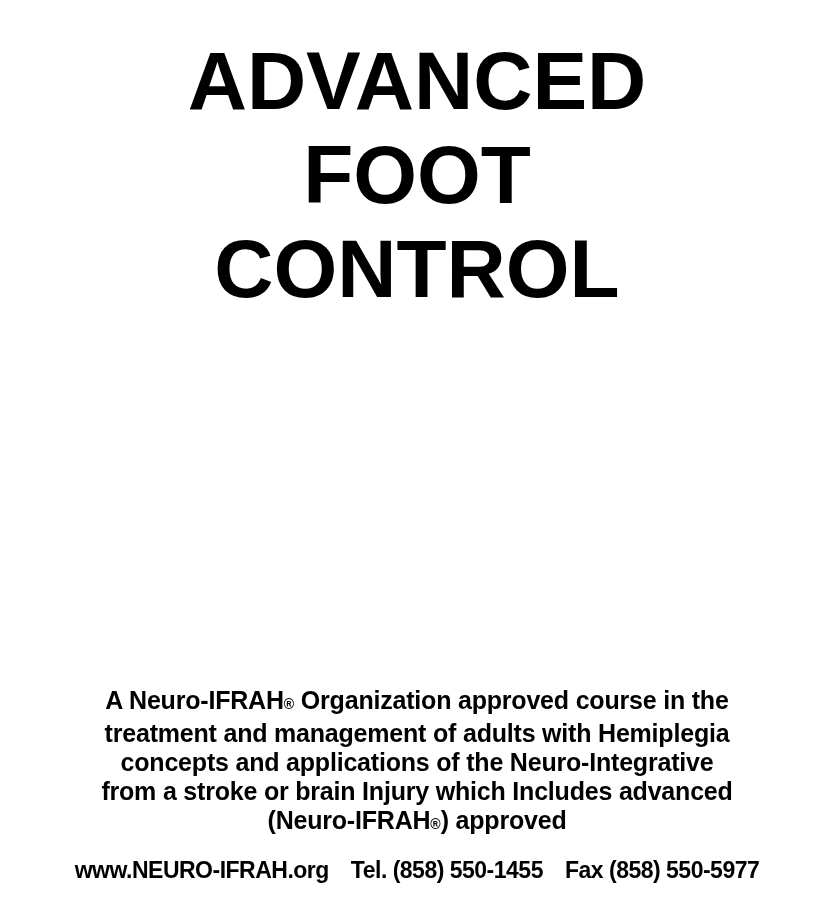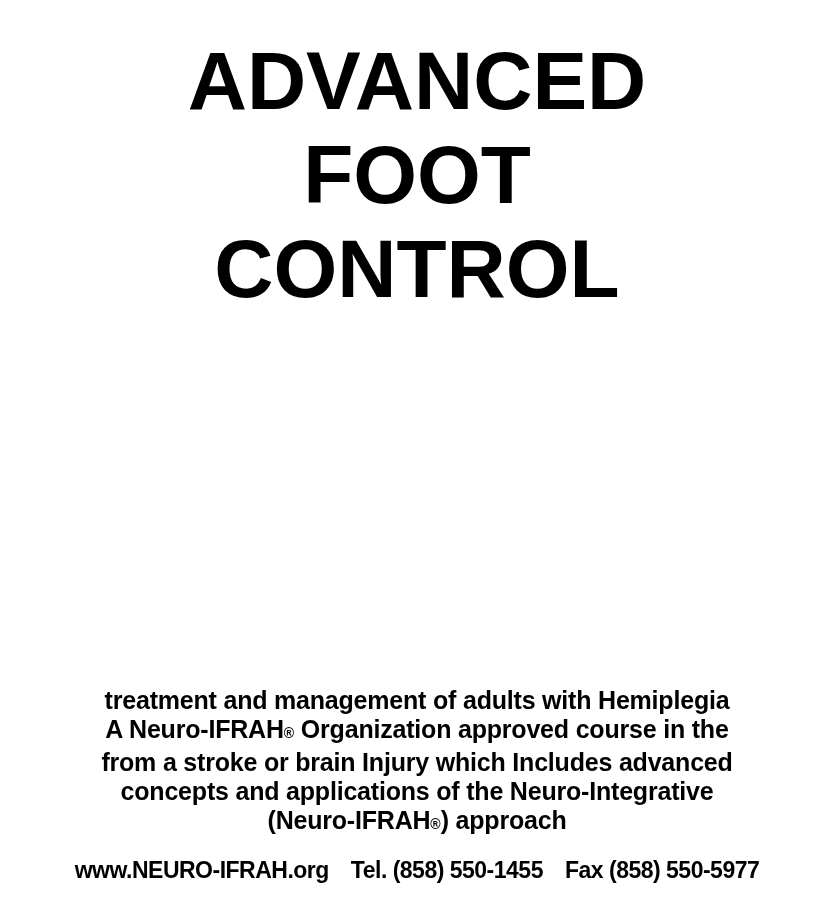--- a/index.html
+++ b/index.html
@@ -58,25 +58,25 @@
 
 <div class="page">
 
   <h1 class="title">
     <div>ADVANCED</div>
     <div>FOOT</div>
     <div>CONTROL</div>
   </h1>
 
   <div class="description">
+    <div><span>A Neuro-IFRAH</span><span class="reg-mark">®</span><span> Organization approved course in the</span></div>
     <div>treatment and management of adults with Hemiplegia</div>
-    <div><span>A Neuro-IFRAH</span><span class="reg-mark">®</span><span> Organization approved course in the</span></div>
+    <div>concepts and applications of the Neuro-Integrative</div>
     <div>from a stroke or brain Injury which Includes advanced</div>
-    <div>concepts and applications of the Neuro-Integrative</div>
-    <div><span>(Neuro-IFRAH</span><span class="reg-mark">®</span><span>) approach</span></div>
+    <div><span>(Neuro-IFRAH</span><span class="reg-mark">®</span><span>) approved</span></div>
   </div>
 
   <div class="footer">
     <span>www.NEURO-IFRAH.org</span>
     <span>Tel. (858) 550-1455</span>
     <span>Fax (858) 550-5977</span>
   </div>
 
 </div>
 

